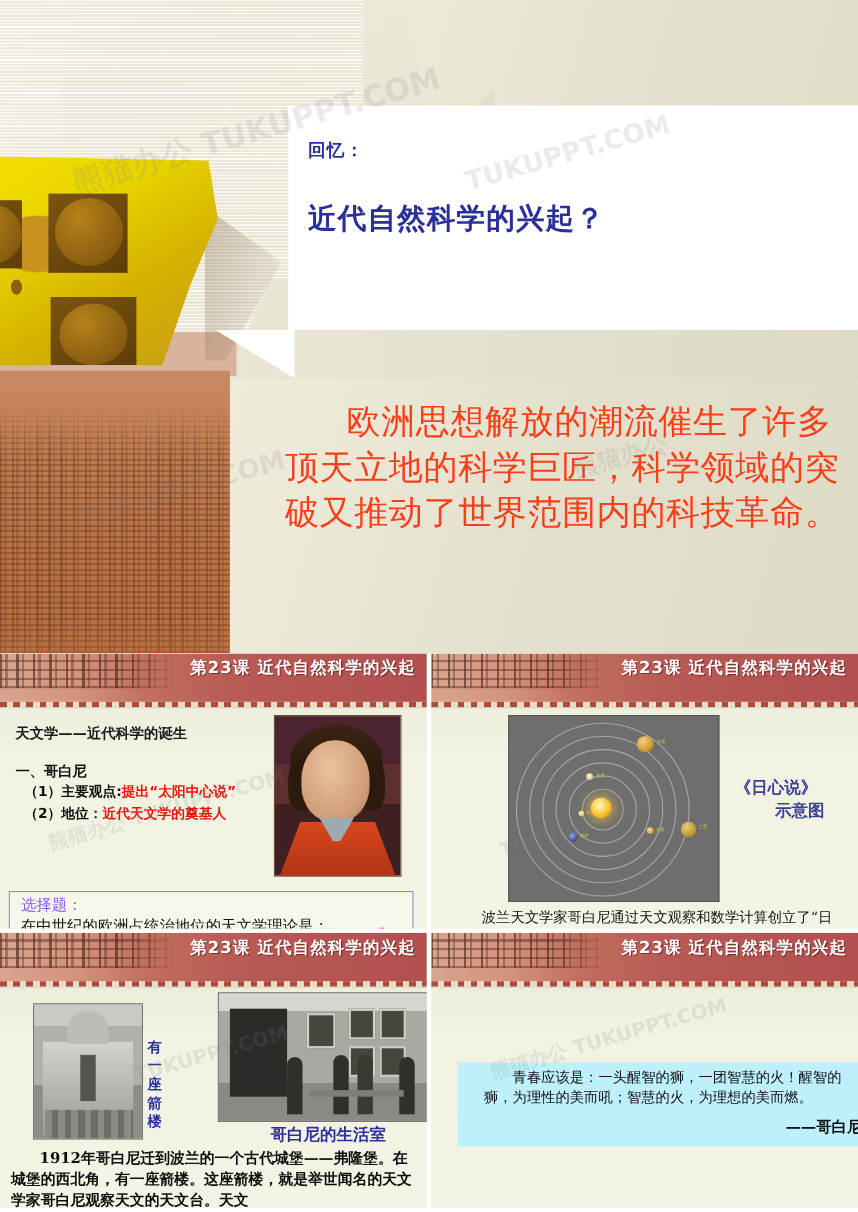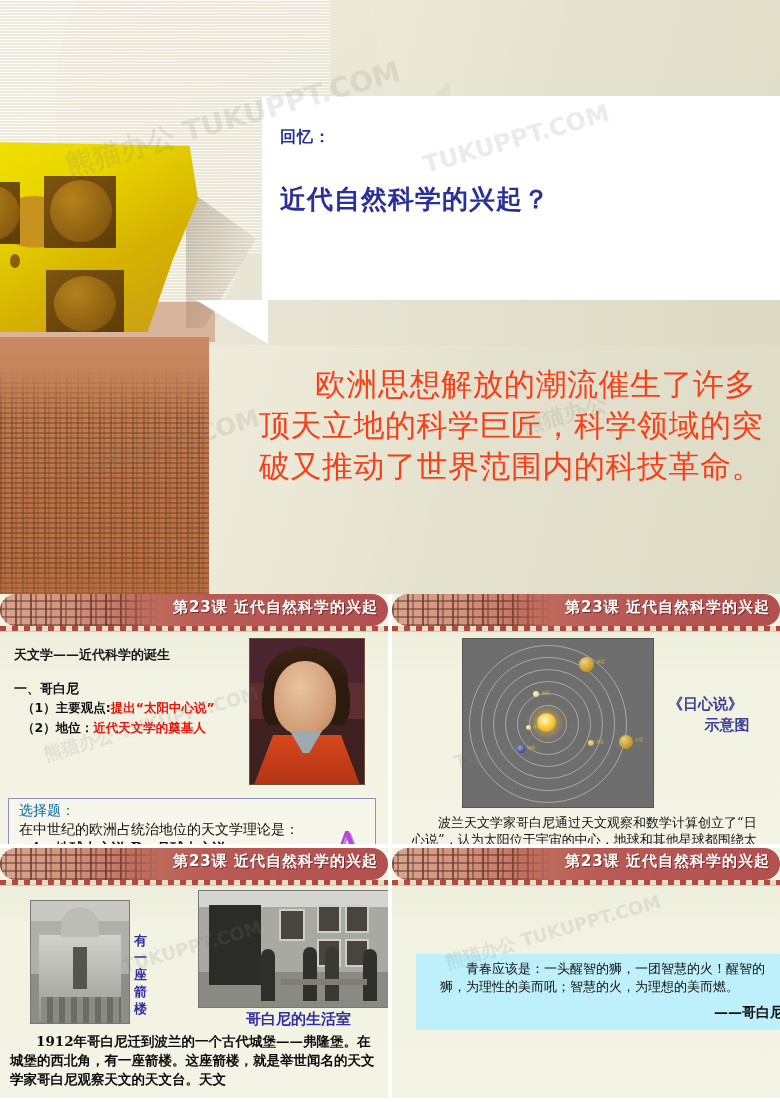--- a/index.html
+++ b/index.html
@@ -63,23 +63,23 @@
   .redpara{position:absolute;left:259px;top:364px;width:520px;
         color:#f6401a;font-family:"DejaVu Serif","Liberation Serif",serif;font-weight:400;
         font-size:31px;line-height:41px;text-indent:56px;letter-spacing:.5px;}
 
   
   .grid{position:absolute;left:0;top:594px;width:780px;height:508px;background:#fff;}
   .slide{position:absolute;width:388px;height:250px;overflow:hidden;background:#f4f4e4;}
   .s-tl{left:0;top:0;}    .s-tr{left:392px;top:0;}
   .s-bl{left:0;top:254px;} .s-br{left:392px;top:254px;}
 
-  .sbanner{position:relative;height:32px;width:100%;
+  .sbanner{position:relative;height:44px;width:100%;
       background:linear-gradient(90deg,#d9a48e 0,#d4937c 18%,#c1705f 34%,#b85a55 55%,#b2504f 100%);
-      overflow:hidden;border-radius:16px;}
+      overflow:hidden;}
   .sbanner .calli{position:absolute;left:0;top:0;width:160px;height:32px;opacity:.75;
       background:
         repeating-linear-gradient(90deg,rgba(60,25,15,.75) 0 2px,rgba(60,25,15,0) 2px 5px,
            rgba(60,25,15,.45) 5px 7px,rgba(60,25,15,0) 7px 15px),
         repeating-linear-gradient(0deg,rgba(50,20,10,.5) 0 2px,rgba(50,20,10,0) 2px 8px);
       -webkit-mask-image:linear-gradient(90deg,#000 0,#000 72%,rgba(0,0,0,0) 100%);
       mask-image:linear-gradient(90deg,#000 0,#000 72%,rgba(0,0,0,0) 100%);}
   .sbanner .btitle{position:absolute;right:10px;top:4px;color:#ffffff;font-weight:700;
       font-size:15px;font-family:"DejaVu Sans",sans-serif;letter-spacing:1px;
       text-shadow:1px 1px 0 rgba(90,25,25,.7);}
@@ -110,21 +110,21 @@
       background:#2b1a0d;}
   .portrait .hair3{position:absolute;left:76px;top:40px;width:24px;height:46px;border-radius:40%;
       background:#2b1a0d;}
   .portrait .robe{position:absolute;left:4px;top:96px;width:106px;height:50px;
       background:linear-gradient(180deg,#d7471d,#b23414);clip-path:polygon(18% 0,82% 0,100% 100%,0 100%);}
   .portrait .collar{position:absolute;left:40px;top:92px;width:32px;height:22px;background:#9fa9b0;
       clip-path:polygon(0 0,100% 0,60% 100%,40% 100%);}
 
   .qbox{position:absolute;left:8px;top:166px;width:366px;height:78px;background:#f6f6ea;
       border:1px solid #8f8fc0;}
-  .q-t1{position:absolute;left:10px;top:3px;font-size:14px;color:#0369a1;
+  .q-t1{position:absolute;left:10px;top:3px;font-size:14px;color:#8b5cf6;
       font-family:"DejaVu Serif","Liberation Serif",serif;}
   .q-t2{position:absolute;left:10px;top:22px;font-size:14px;color:#111;
       font-family:"DejaVu Serif","Liberation Serif",serif;}
   .q-t3{position:absolute;left:22px;top:41px;font-size:14px;color:#111;font-weight:700;
       font-family:"DejaVu Serif","Liberation Serif",serif;}
   .ansA{position:absolute;right:12px;top:28px;font-size:44px;line-height:44px;
       font-family:"DejaVu Serif","Liberation Serif",serif;color:#c13fe0;font-weight:400;
       text-shadow:2px 2px 1px rgba(60,70,200,.55);}
 
   

